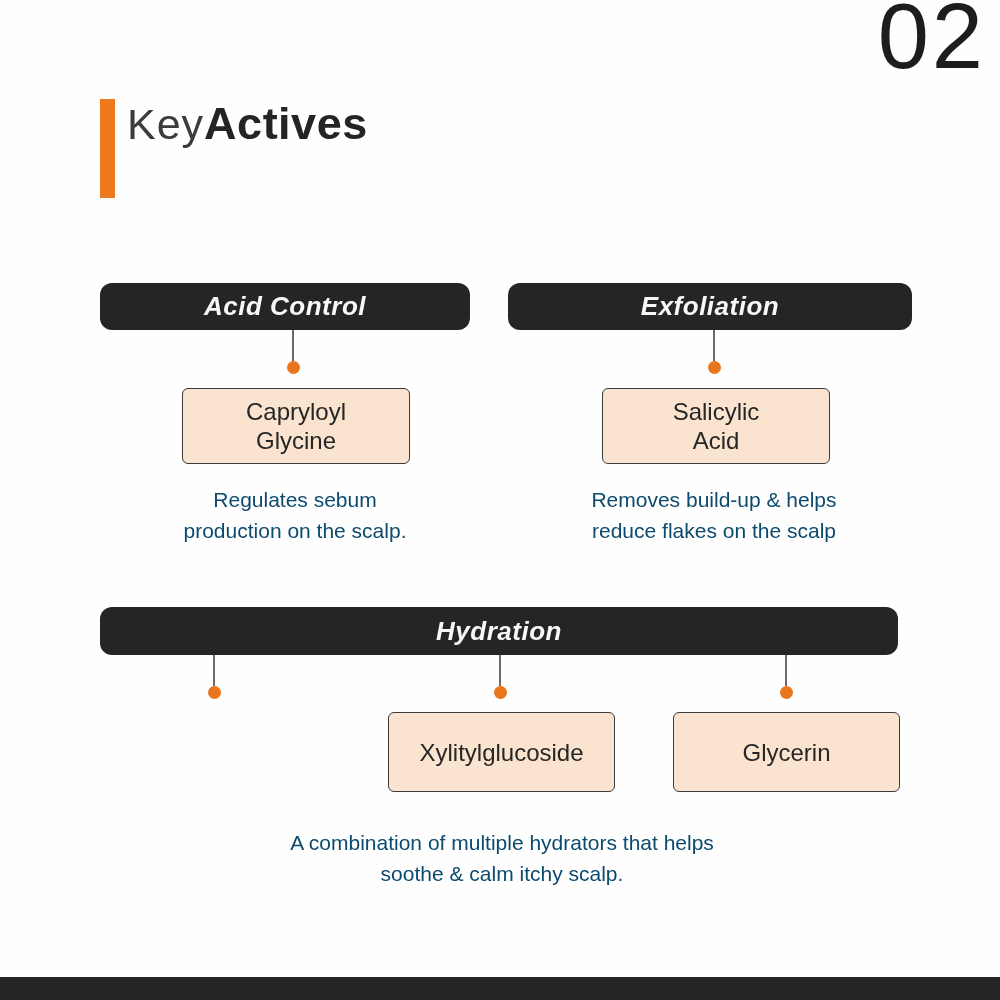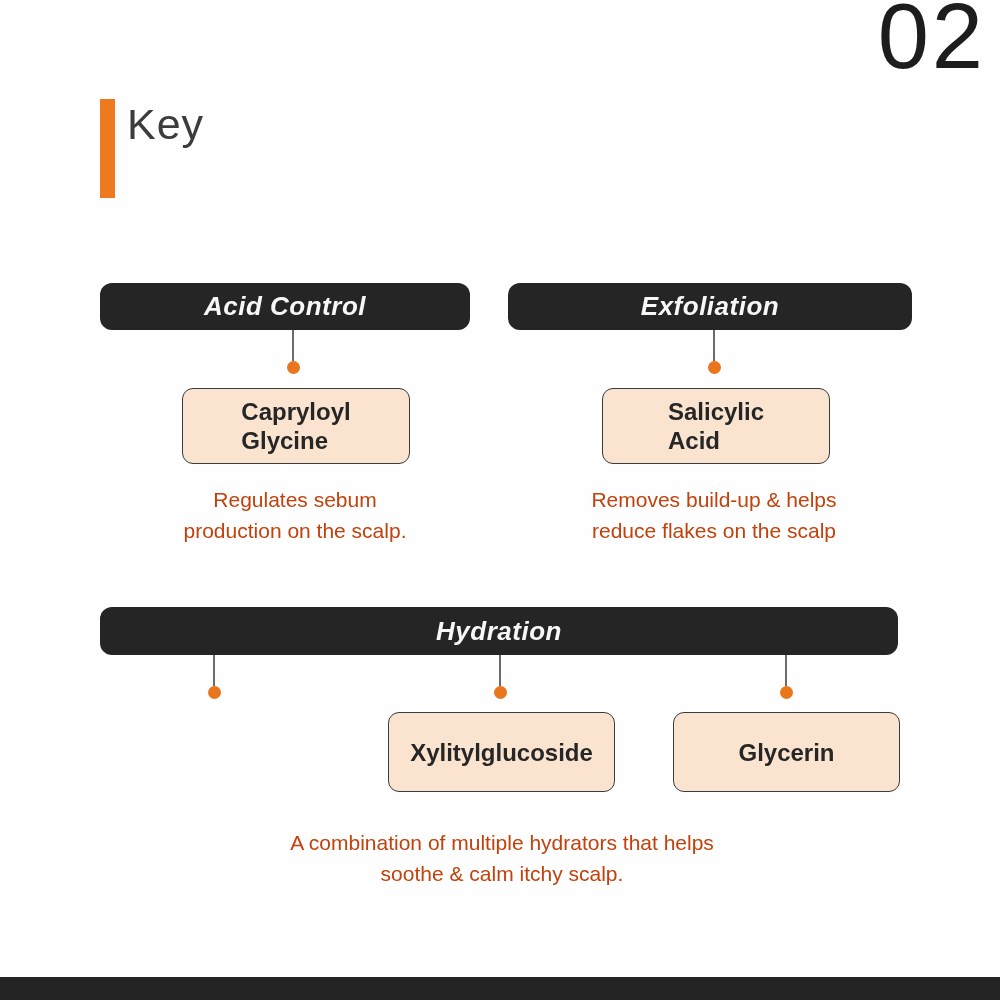--- a/index.html
+++ b/index.html
@@ -87,39 +87,39 @@
     height: 13px;
     border-radius: 50%;
     background: #E9751C;
   }
 
   
   .item-box {
     position: absolute;
     background: #FAE4D0;
     border: 1px solid #3b3b3b;
-    border-radius: 11px;
+    border-radius: 6px;
     display: flex;
     align-items: center;
     justify-content: center;
-    text-align: left;
+    text-align: center;
     font-size: 24px;
-    font-weight: 700;
+    font-weight: 400;
     line-height: 29px;
     color: #262626;
     white-space: pre-line;
   }
 
   
   .group-desc {
     position: absolute;
     text-align: center;
     font-size: 21px;
     line-height: 31px;
-    color: #c2410c;
+    color: #0c4a6e;
     white-space: pre-line;
   }
 
   
   .bottom-bar {
     position: absolute;
     left: 0;
     bottom: 0;
     width: 100%;
     height: 23px;
@@ -130,20 +130,21 @@
 <body>
 
 <div class="canvas">
 
   <div class="page-number">02</div>
 
   <div class="title-block">
     <div class="accent-bar"></div>
     <div class="title-text">
       <div class="title-light">Key</div>
+      <div class="title-bold">Actives</div>
     </div>
   </div>
 
   <div class="group-header" style="left:100px; top:283px; width:370px; height:47px;">Acid Control</div>
   <div class="connector-line" style="left:292px; top:330px; height:31px;"></div>
   <div class="connector-dot" style="left:287px; top:361px;"></div>
   <div class="item-box" style="left:182px; top:388px; width:226px; height:74px;">Capryloyl
 Glycine</div>
   <div class="group-desc" style="left:115px; top:484px; width:360px;">Regulates sebum
 production on the scalp.</div>

